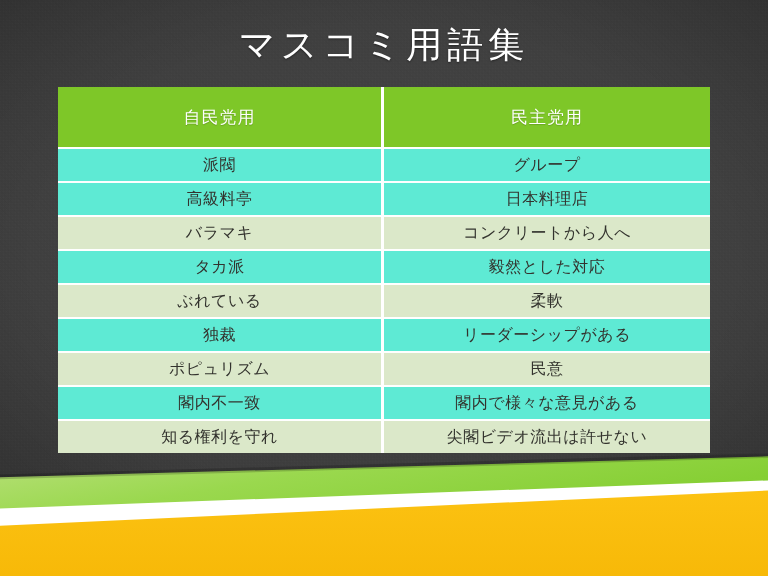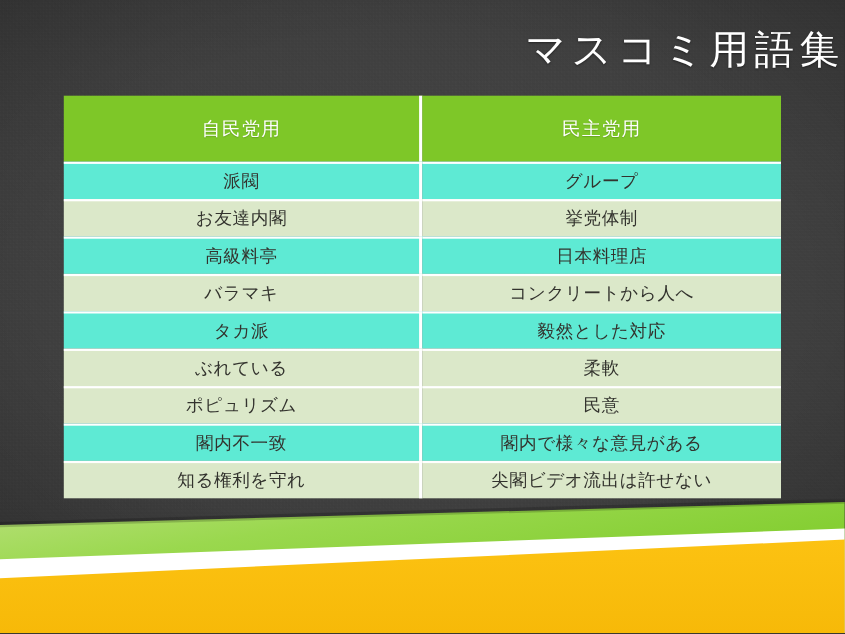--- a/index.html
+++ b/index.html
@@ -36,21 +36,21 @@
     inset: 0;
     background: radial-gradient(ellipse 90% 80% at 50% 45%, rgba(0,0,0,0) 50%, rgba(0,0,0,0.22) 100%);
   }
 
   
   .title {
     position: absolute;
     left: 0;
     top: 20px;
     width: 768px;
-    text-align: right;
+    text-align: center;
     color: #ffffff;
     font-size: 36px;
     line-height: 50px;
     letter-spacing: 5px;
     font-weight: 400;
     text-shadow: 0 1px 2px rgba(0,0,0,0.45);
     white-space: nowrap;
   }
 
   
@@ -164,39 +164,39 @@
         <tr>
           <th>自民党用</th>
           <th>民主党用</th>
         </tr>
       </thead>
       <tbody id="table-body">
           <tr class="band-b">
             <td>派閥</td>
             <td>グループ</td>
           </tr>
-          <tr class="band-a">
-            <td>お友達内閣</td>
-            <td>挙党体制</td>
-          </tr>
           <tr class="band-b">
             <td>高級料亭</td>
             <td>日本料理店</td>
           </tr>
           <tr class="band-a">
             <td>バラマキ</td>
             <td>コンクリートから人へ</td>
           </tr>
           <tr class="band-b">
             <td>タカ派</td>
             <td>毅然とした対応</td>
           </tr>
           <tr class="band-a">
             <td>ぶれている</td>
             <td>柔軟</td>
+          </tr>
+          <tr class="band-b">
+            <td>独裁</td>
+            <td>リーダーシップがある</td>
           </tr>
           <tr class="band-a">
             <td>ポピュリズム</td>
             <td>民意</td>
           </tr>
           <tr class="band-b">
             <td>閣内不一致</td>
             <td>閣内で様々な意見がある</td>
           </tr>
           <tr class="band-a">

